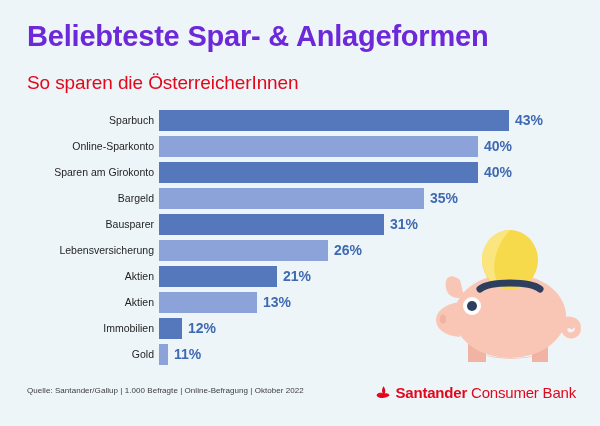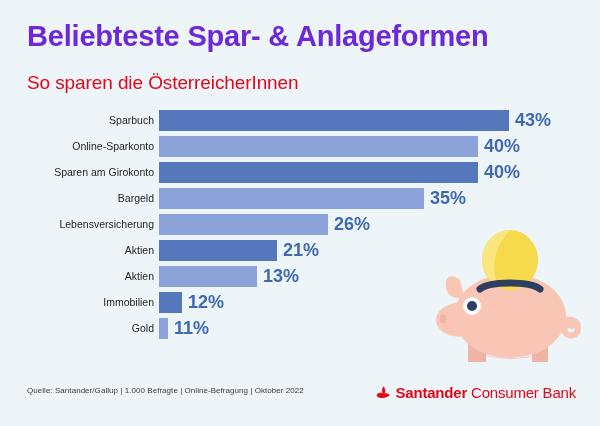--- a/index.html
+++ b/index.html
@@ -79,21 +79,21 @@
     background: #5578bd;
   }
   .row.alt .row-bar {
     background: #8ba3d8;
   }
   .row-value {
     position: absolute;
     top: 0;
     height: 21px;
     line-height: 21px;
-    font-size: 18px;
+    font-size: 14px;
     font-weight: bold;
     color: #3f69b0;
     white-space: nowrap;
   }
 
   
   .source {
     position: absolute;
     left: 27px;
     top: 386px;
@@ -162,20 +162,25 @@
       </div>
       <div class="row">
         <div class="row-label">Sparen am Girokonto</div>
         <div class="row-bar" style="width: 319px;"></div>
         <div class="row-value" style="left: 468px;">40%</div>
       </div>
       <div class="row alt">
         <div class="row-label">Bargeld</div>
         <div class="row-bar" style="width: 265px;"></div>
         <div class="row-value" style="left: 414px;">35%</div>
+      </div>
+      <div class="row">
+        <div class="row-label">Bausparer</div>
+        <div class="row-bar" style="width: 225px;"></div>
+        <div class="row-value" style="left: 374px;">31%</div>
       </div>
       <div class="row alt">
         <div class="row-label">Lebensversicherung</div>
         <div class="row-bar" style="width: 169px;"></div>
         <div class="row-value" style="left: 318px;">26%</div>
       </div>
       <div class="row">
         <div class="row-label">Aktien</div>
         <div class="row-bar" style="width: 118px;"></div>
         <div class="row-value" style="left: 267px;">21%</div>

